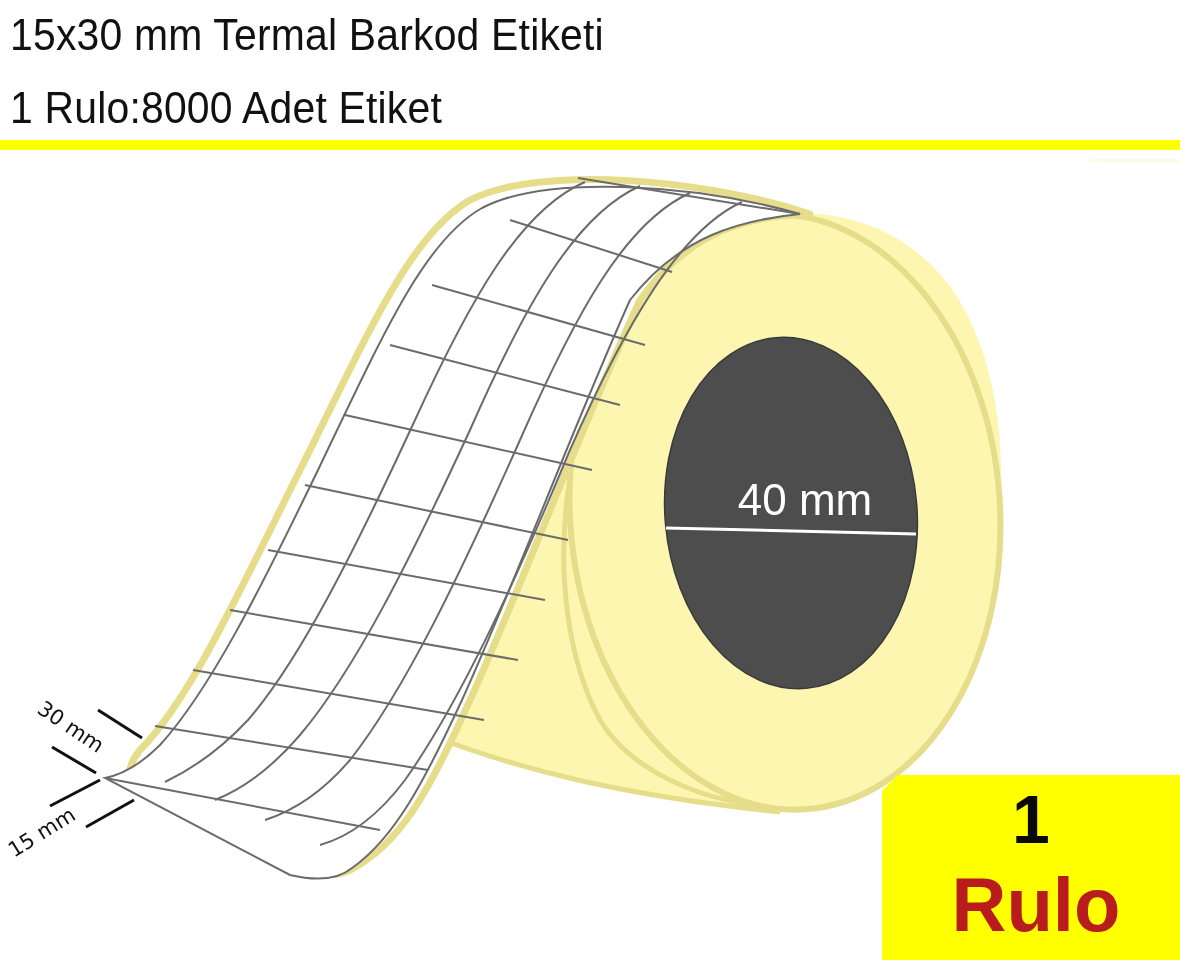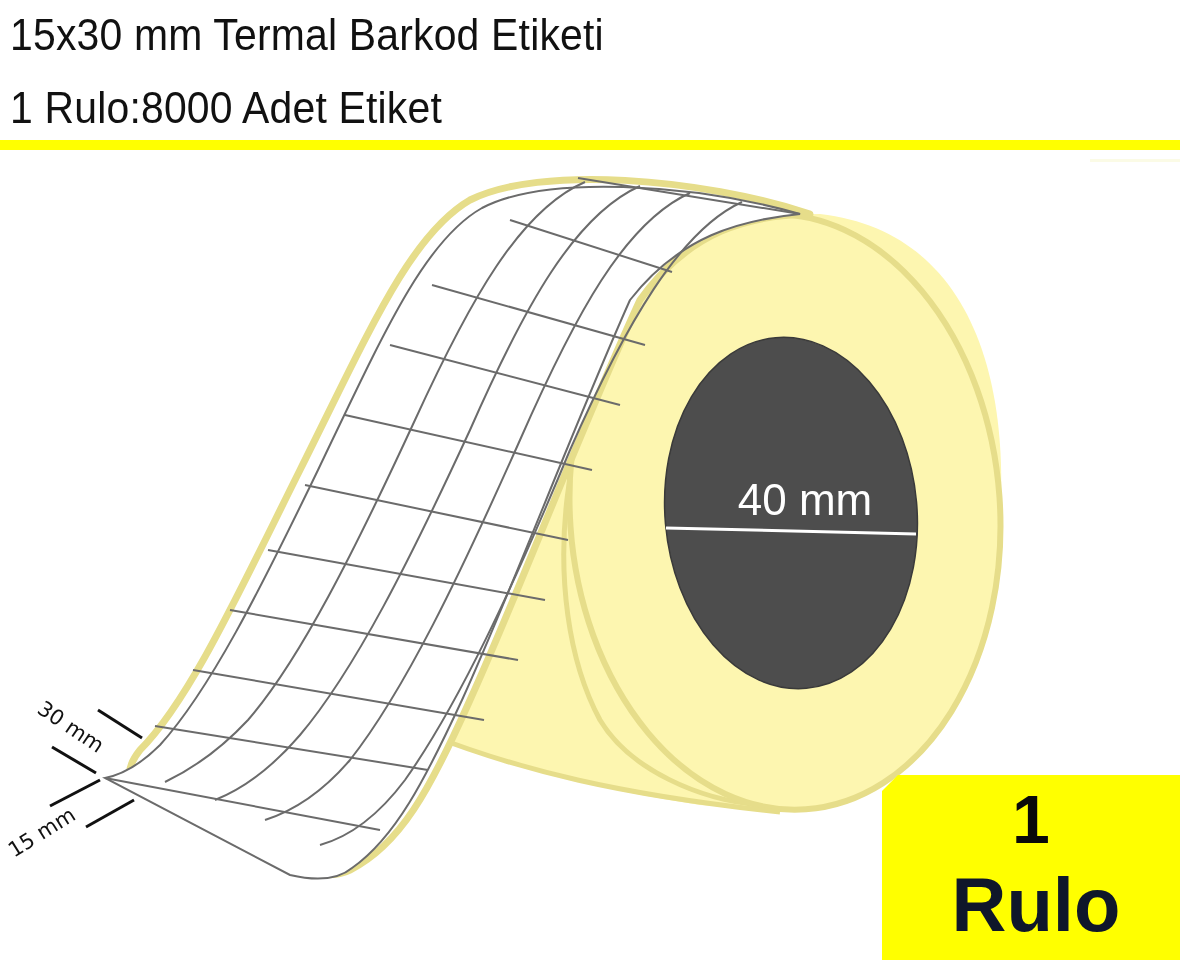--- a/index.html
+++ b/index.html
@@ -81,21 +81,21 @@
       line-height: 1;
     }
     .badge-word {
       position: absolute;
       left: 0; right: 0;
       top: 92px;
       text-align: center;
       font-family: "Liberation Sans", sans-serif;
       font-weight: bold;
       font-size: 76px;
-      color: #0f172a;
+      color: #b91c1c;
       line-height: 1;
       padding-left: 10px;
     }
   </style>
 </head>
 <body>
 
 <div class="header">
   <div class="title-line l1">15x30 mm Termal Barkod Etiketi</div>
   <div class="title-line l2">1 Rulo:8000 Adet Etiket</div>

